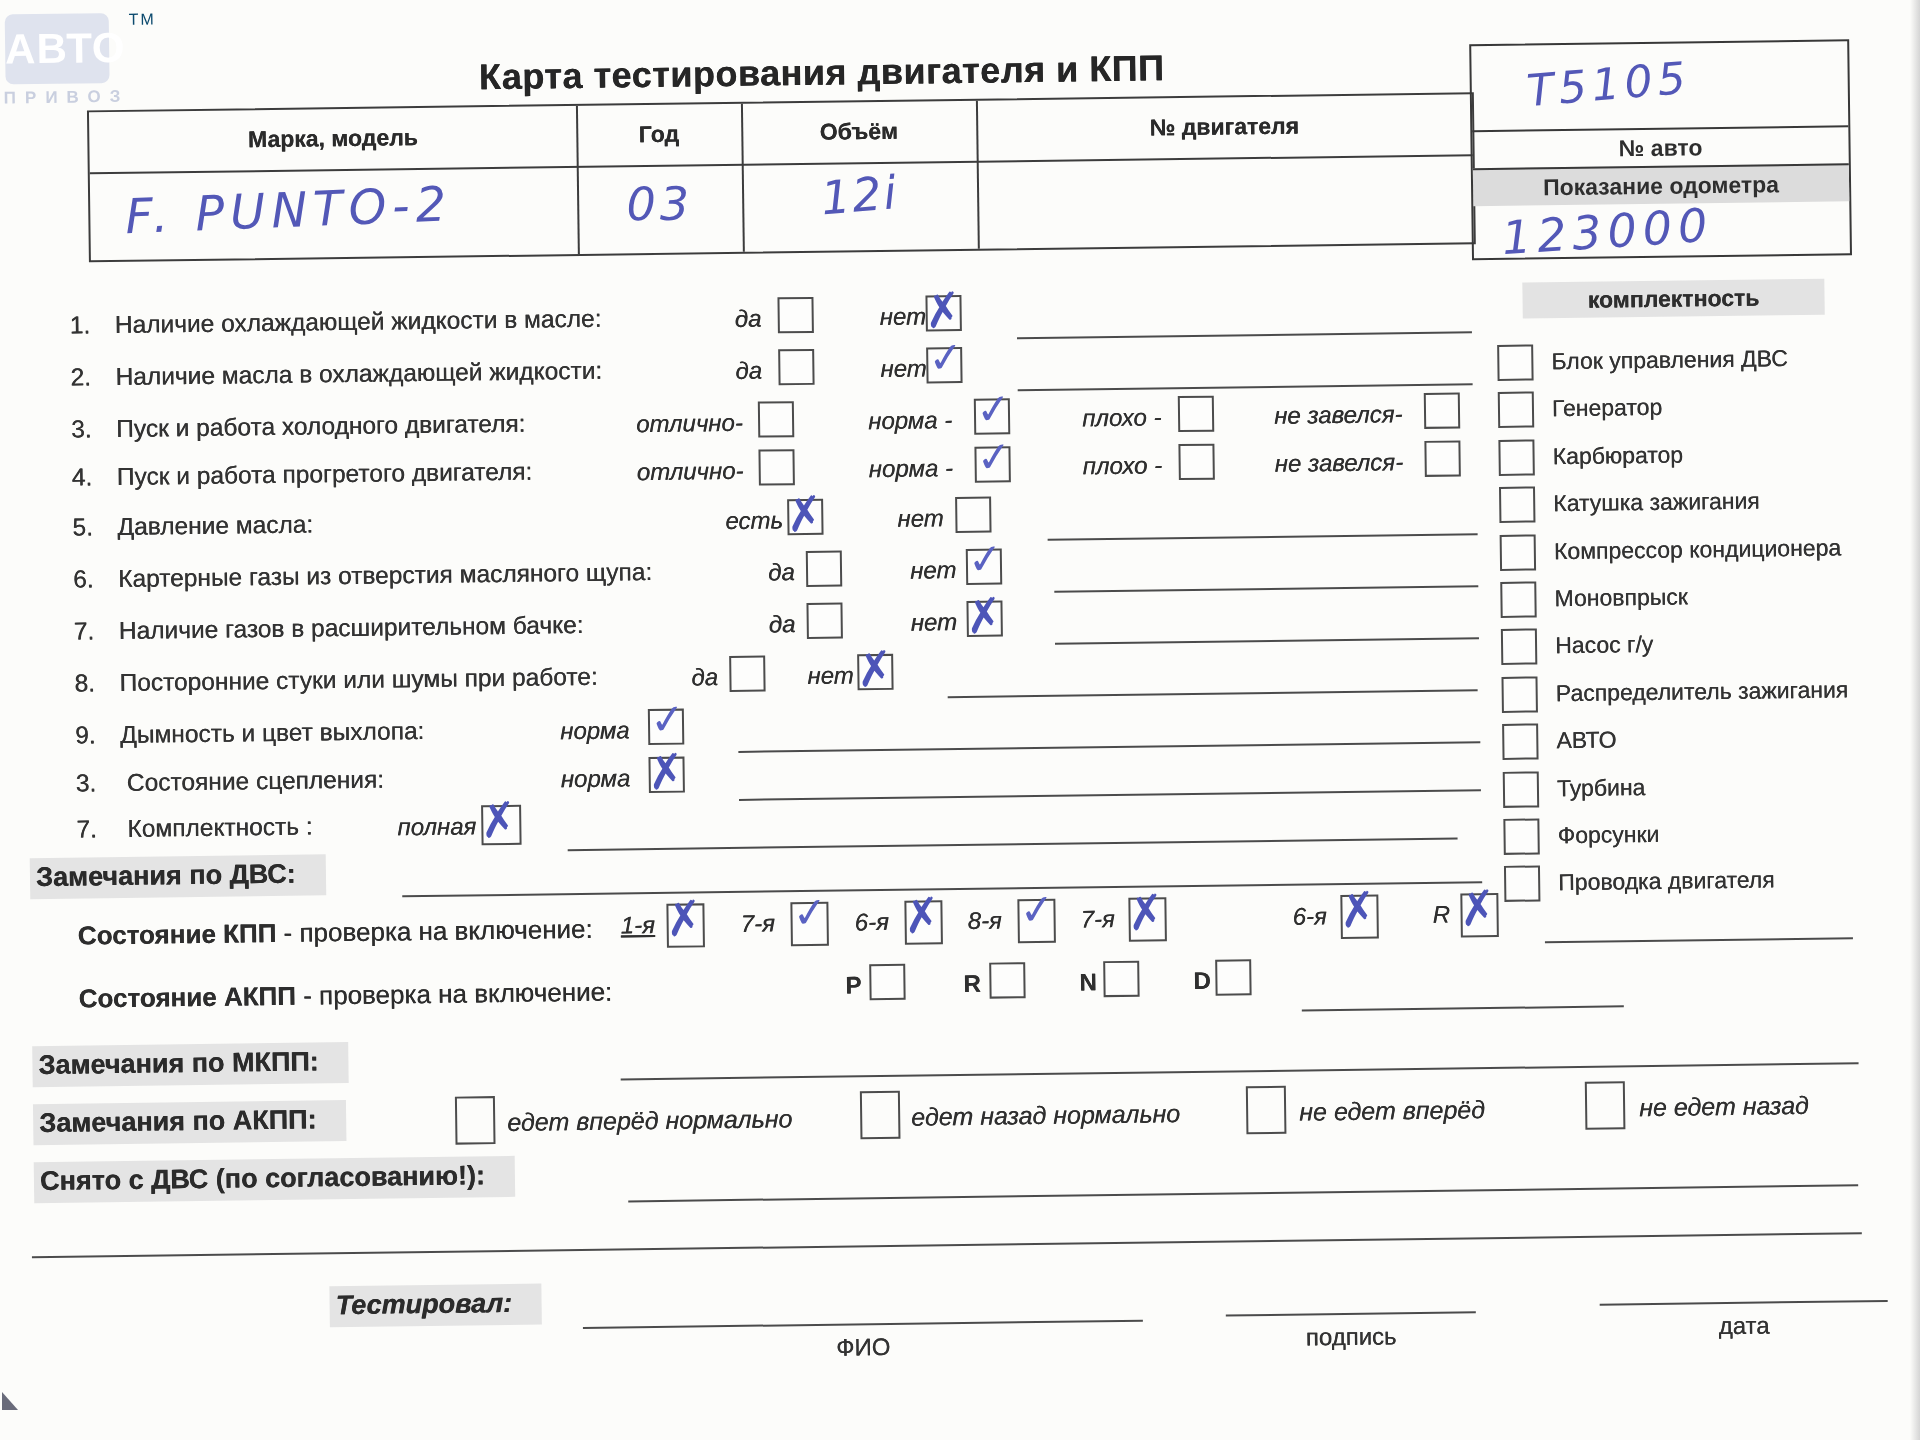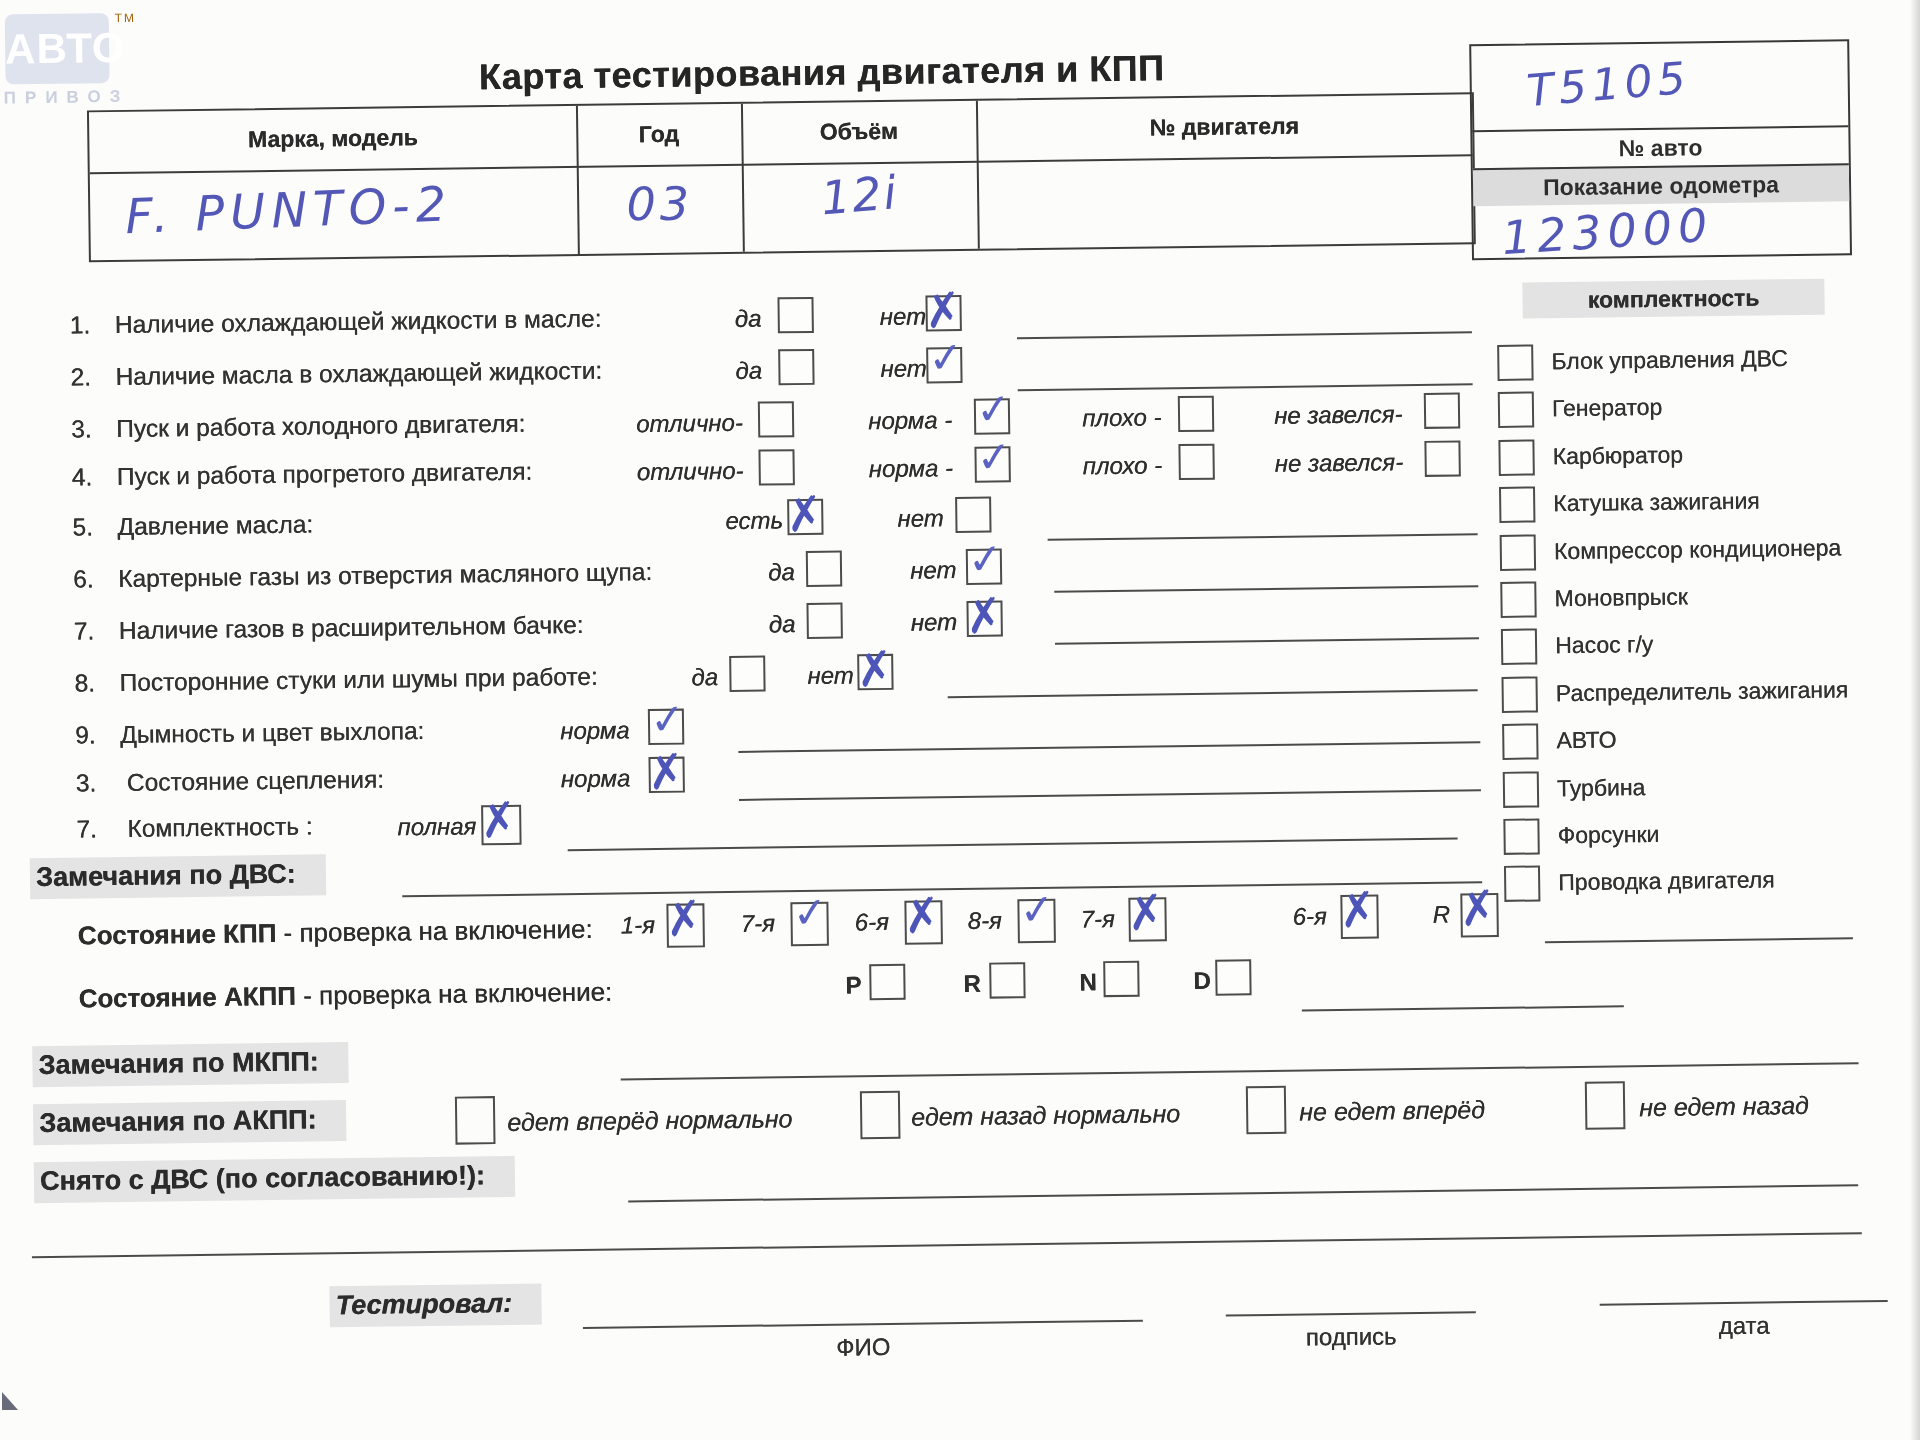--- a/index.html
+++ b/index.html
@@ -13,21 +13,21 @@
   
   .edge-right { position:absolute; right:0; top:0; width:10px; height:100%;
     background:linear-gradient(to right, rgba(0,0,0,0), rgba(110,110,115,.28)); }
   .corner-speck { position:absolute; left:2px; top:1392px; width:16px; height:18px;
     background:#43465a; clip-path:polygon(0 0, 100% 100%, 0 100%); opacity:.8; }
 
   
   .logo-box { position:absolute; left:14px; top:2px; width:104px; height:70px;
     background:#dfe3ee; border-radius:8px; text-align:center; }
   .logo-text { font-weight:bold; font-size:42px; line-height:70px; color:#ffffff; letter-spacing:1px; }
-  .logo-tm { position:absolute; left:124px; top:0px; font-size:12px; color:#a16207; letter-spacing:2px; }
+  .logo-tm { position:absolute; left:138px; top:0px; font-size:16px; color:#0c4a6e; letter-spacing:2px; }
   .logo-sub { position:absolute; left:12px; top:76px; width:112px; text-align:center;
     font-size:17px; font-weight:bold; color:#c9cfdf; letter-spacing:9px; }
 
   .title { position:absolute; left:400px; top:50px; width:860px; text-align:center;
     font-size:36px; font-weight:bold; color:#262626; letter-spacing:0.5px;
     text-shadow:0.4px 0 0 #262626; }
 
   
   .vtable { position:absolute; left:95px; top:99px; width:1383px; height:148px;
     border:2px solid #3c3c3c; background:transparent; }
@@ -334,21 +334,21 @@
     <span class="hline" style="left:566px;width:890px;top:42px"></span>
   </div>
 
   <div class="crow" style="top:846px">
     <span class="band" style="left:28px;top:0">Замечания по ДВС:</span>
     <span class="hline" style="left:400px;width:1080px;top:42px"></span>
   </div>
 
   <div class="crow" style="top:903px">
     <span class="sec-label" style="left:75px"><b>Состояние КПП</b><span> - проверка на включение:</span></span>
-    <span id="kpp-gears"><span class="opt-label" style="left: 618px;">1-я</span><span class="box" style="left: 664px; width: 38px; height: 44px;">
+    <span id="kpp-gears"><span class="opt-label" style="left: 618px; text-decoration: underline;">1-я</span><span class="box" style="left: 664px; width: 38px; height: 44px;">
           <span class="mark mx">✗</span>
         </span><span class="opt-label" style="left: 738px;">7-я</span><span class="box" style="left: 788px; width: 38px; height: 44px;">
           <span class="mark mv">✓</span>
         </span><span class="opt-label" style="left: 852px;">6-я</span><span class="box" style="left: 902px; width: 38px; height: 44px;">
           <span class="mark mx">✗</span>
         </span><span class="opt-label" style="left: 965px;">8-я</span><span class="box" style="left: 1015px; width: 38px; height: 44px;">
           <span class="mark mv">✓</span>
         </span><span class="opt-label" style="left: 1078px;">7-я</span><span class="box" style="left: 1126px; width: 38px; height: 44px;">
           <span class="mark mx">✗</span>
         </span><span class="opt-label" style="left: 1290px;">6-я</span><span class="box" style="left: 1338px; width: 38px; height: 44px;">

